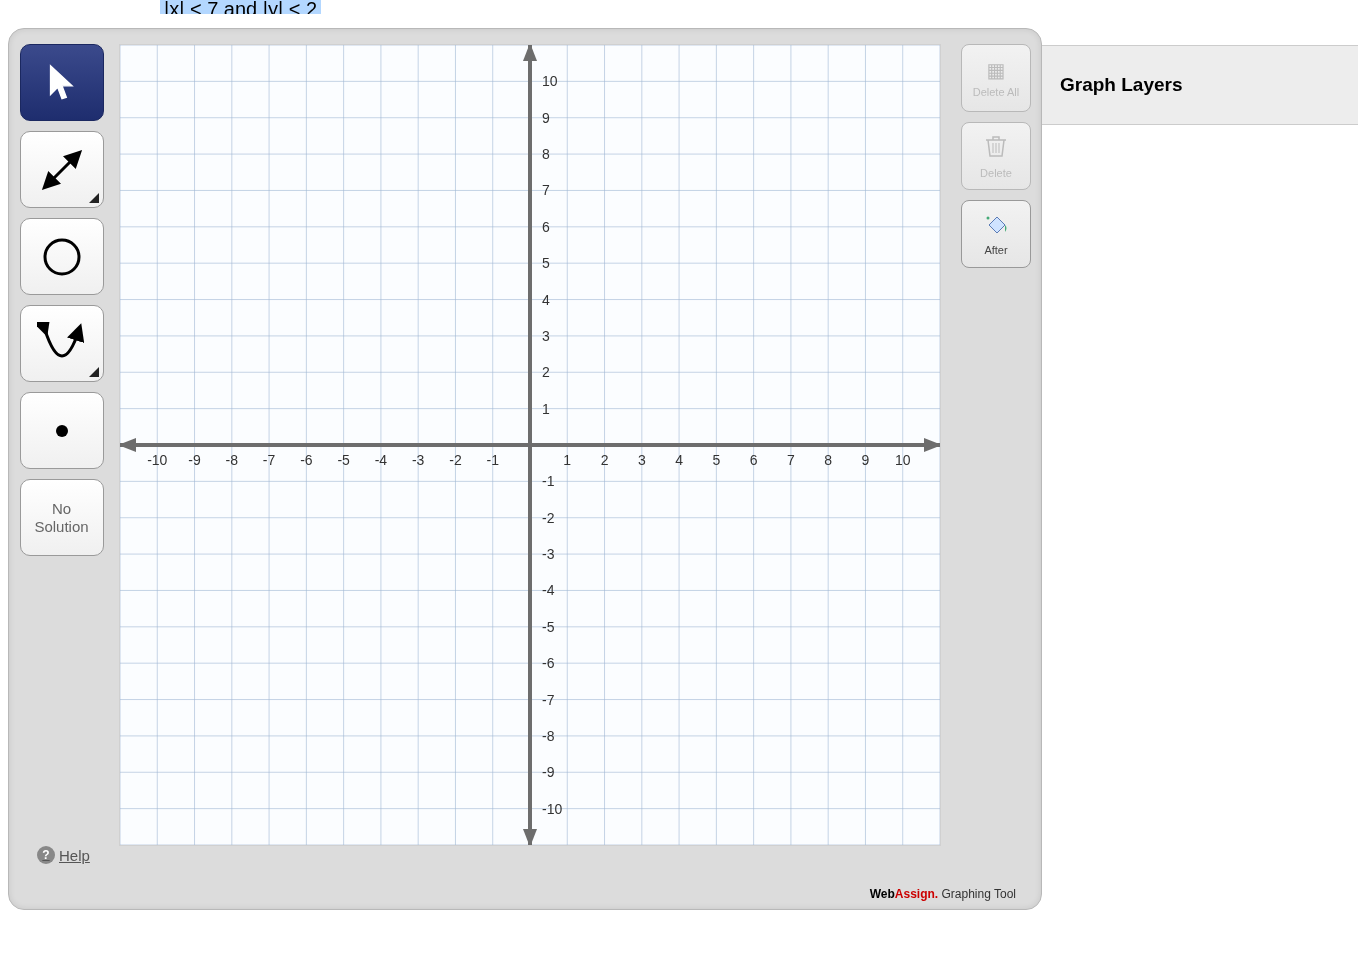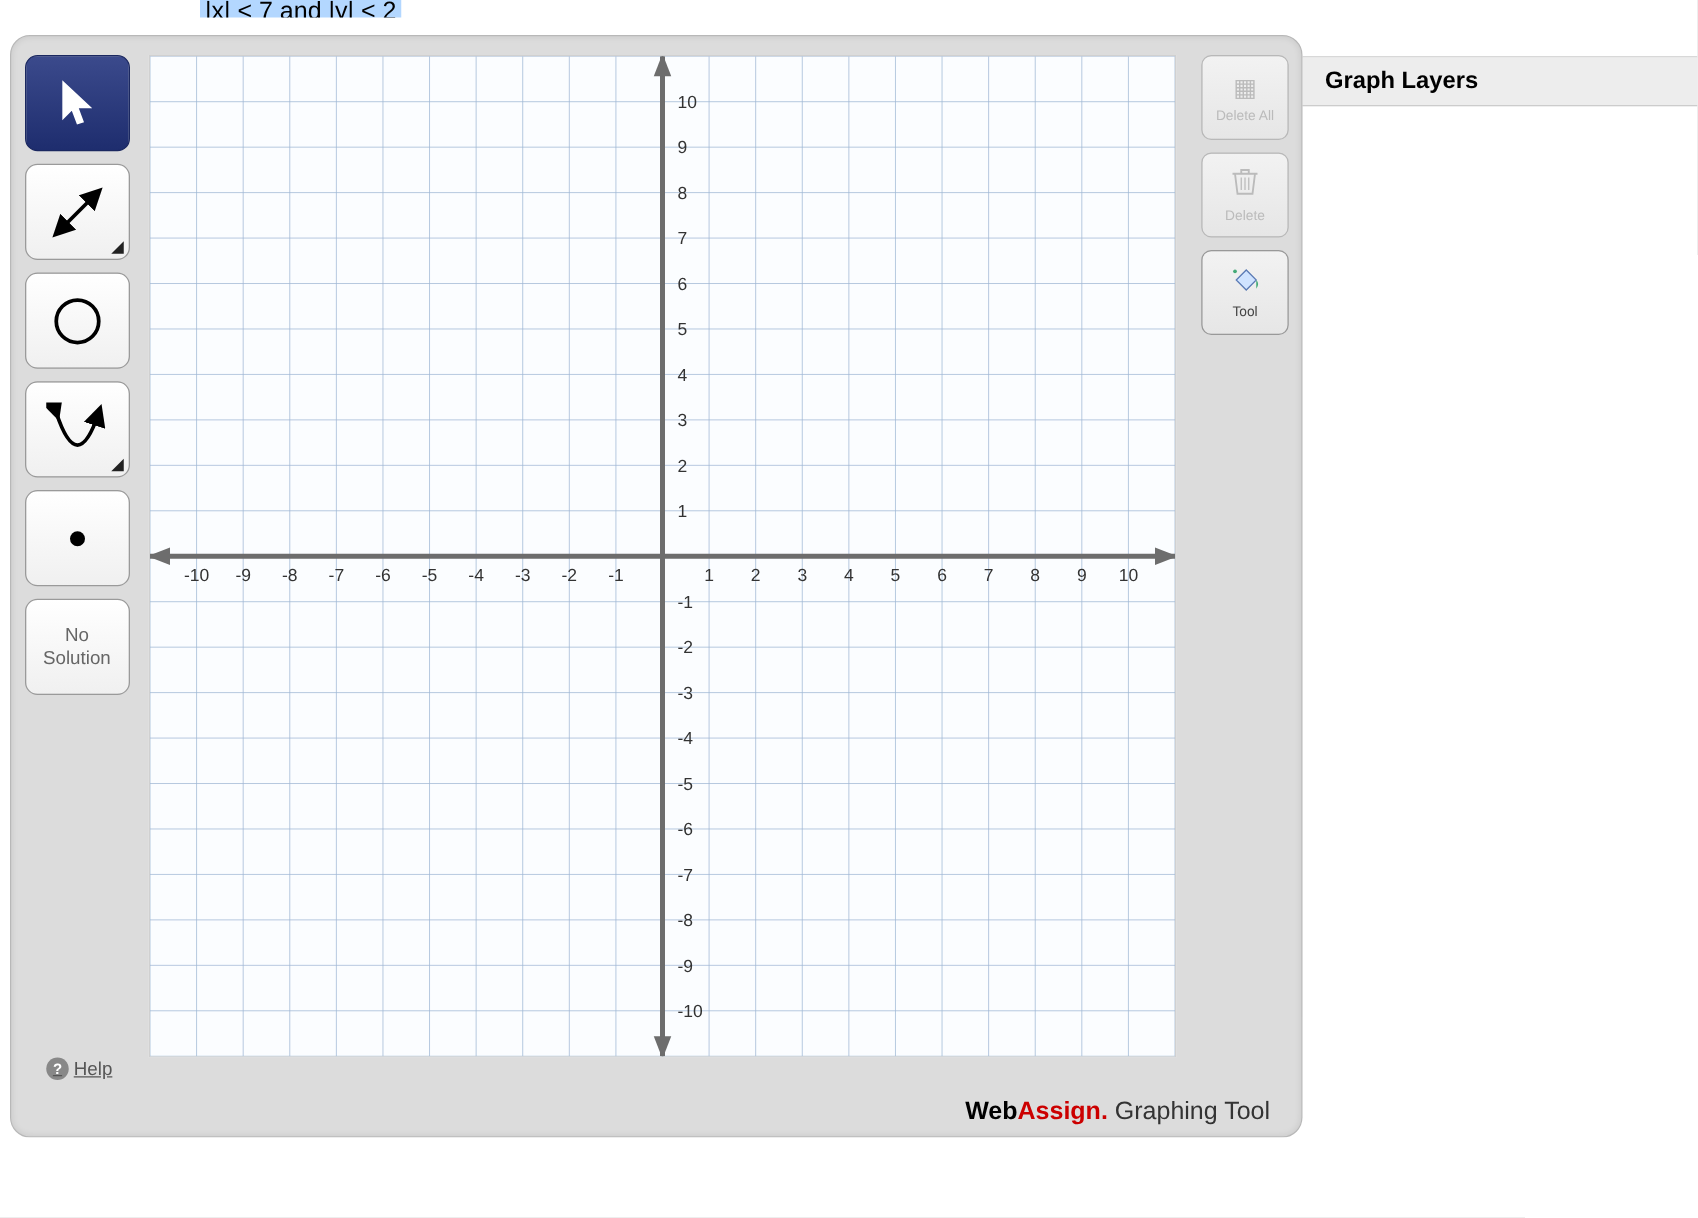--- a/index.html
+++ b/index.html
@@ -146,39 +146,39 @@
     cursor: pointer;
   }
   .r-btn.enabled { color: #444; border-color:#999; }
   .r-btn .ic { font-size: 20px; margin-bottom: 4px;}
   .r-btn .lbl { font-size: 11px; text-align:center; color: inherit;}
 
   .footer-brand {
     position: absolute;
     right: 25px;
     bottom: 8px;
-    font-size: 20px;
+    font-size: 12px;
     color: #333;
     text-align: right;
   }
   .footer-brand .wa1 { font-weight: bold; color:#000; }
   .footer-brand .wa2 { font-weight: bold; color:#cc0000; }
 
   
   .layers-panel {
     margin-top: 45px;
     width: 320px;
     border-top: 1px solid #ccc;
   }
   .layers-header {
     background: #ededed;
     border-bottom: 1px solid #ccc;
     font-weight: bold;
     font-size: 19px;
-    padding: 8px 18px;
+    padding: 28px 18px;
   }
   .layers-body {
     padding: 22px 18px;
     font-size: 19px;
     line-height: 1.7;
   }
 </style>
 </head>
 <body>
 
@@ -355,21 +355,21 @@
         <span class="lbl">Delete</span>
       </div>
       <div class="r-btn enabled">
         <span class="ic">
           <svg width="26" height="22" viewBox="0 0 26 22">
             <path d="M6 12 L14 4 L22 12 L14 20 Z" fill="#cfe3ff" stroke="#5b7bb5" stroke-width="1"></path>
             <path d="M22 12 q3 3 0 7" fill="#4a7" stroke="none"></path>
             <circle cx="5" cy="5" r="1.5" fill="#4a7"></circle>
           </svg>
         </span>
-        <span class="lbl">Tool</span>
+        <span class="lbl">After</span>
       </div>
     </div>
 
     <div class="help-link">
       <span class="help-q">?</span>
       <span>Help</span>
     </div>
 
     <div class="footer-brand">
       <span class="wa1">Web</span><span class="wa2">Assign.</span><span> Graphing Tool</span>

